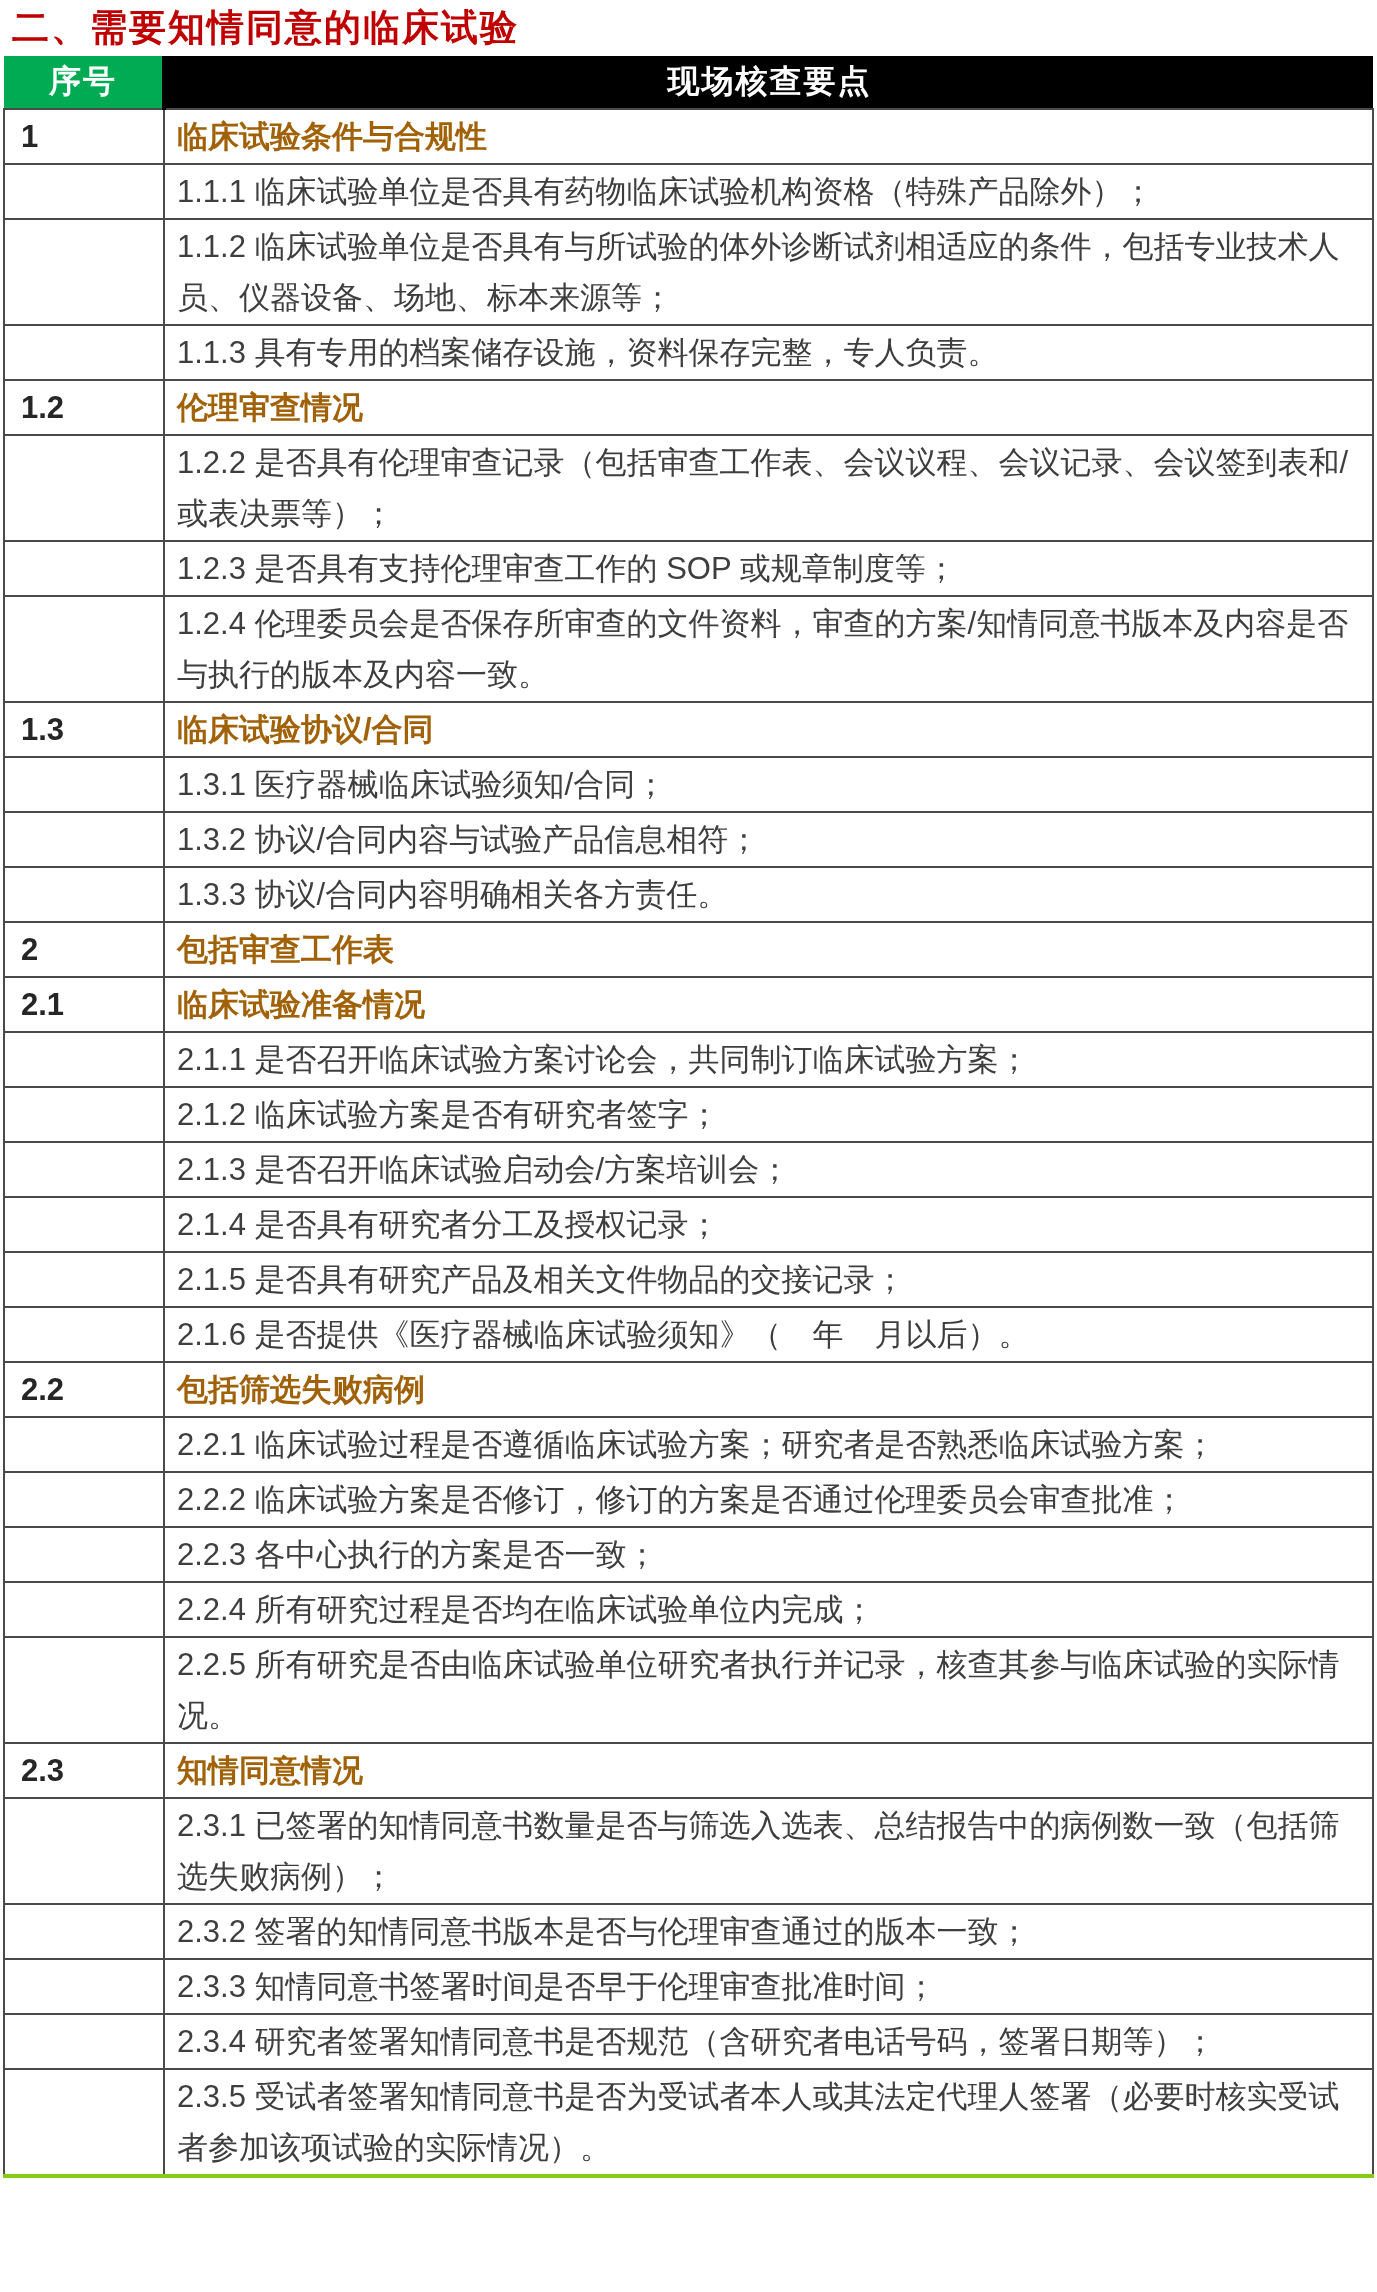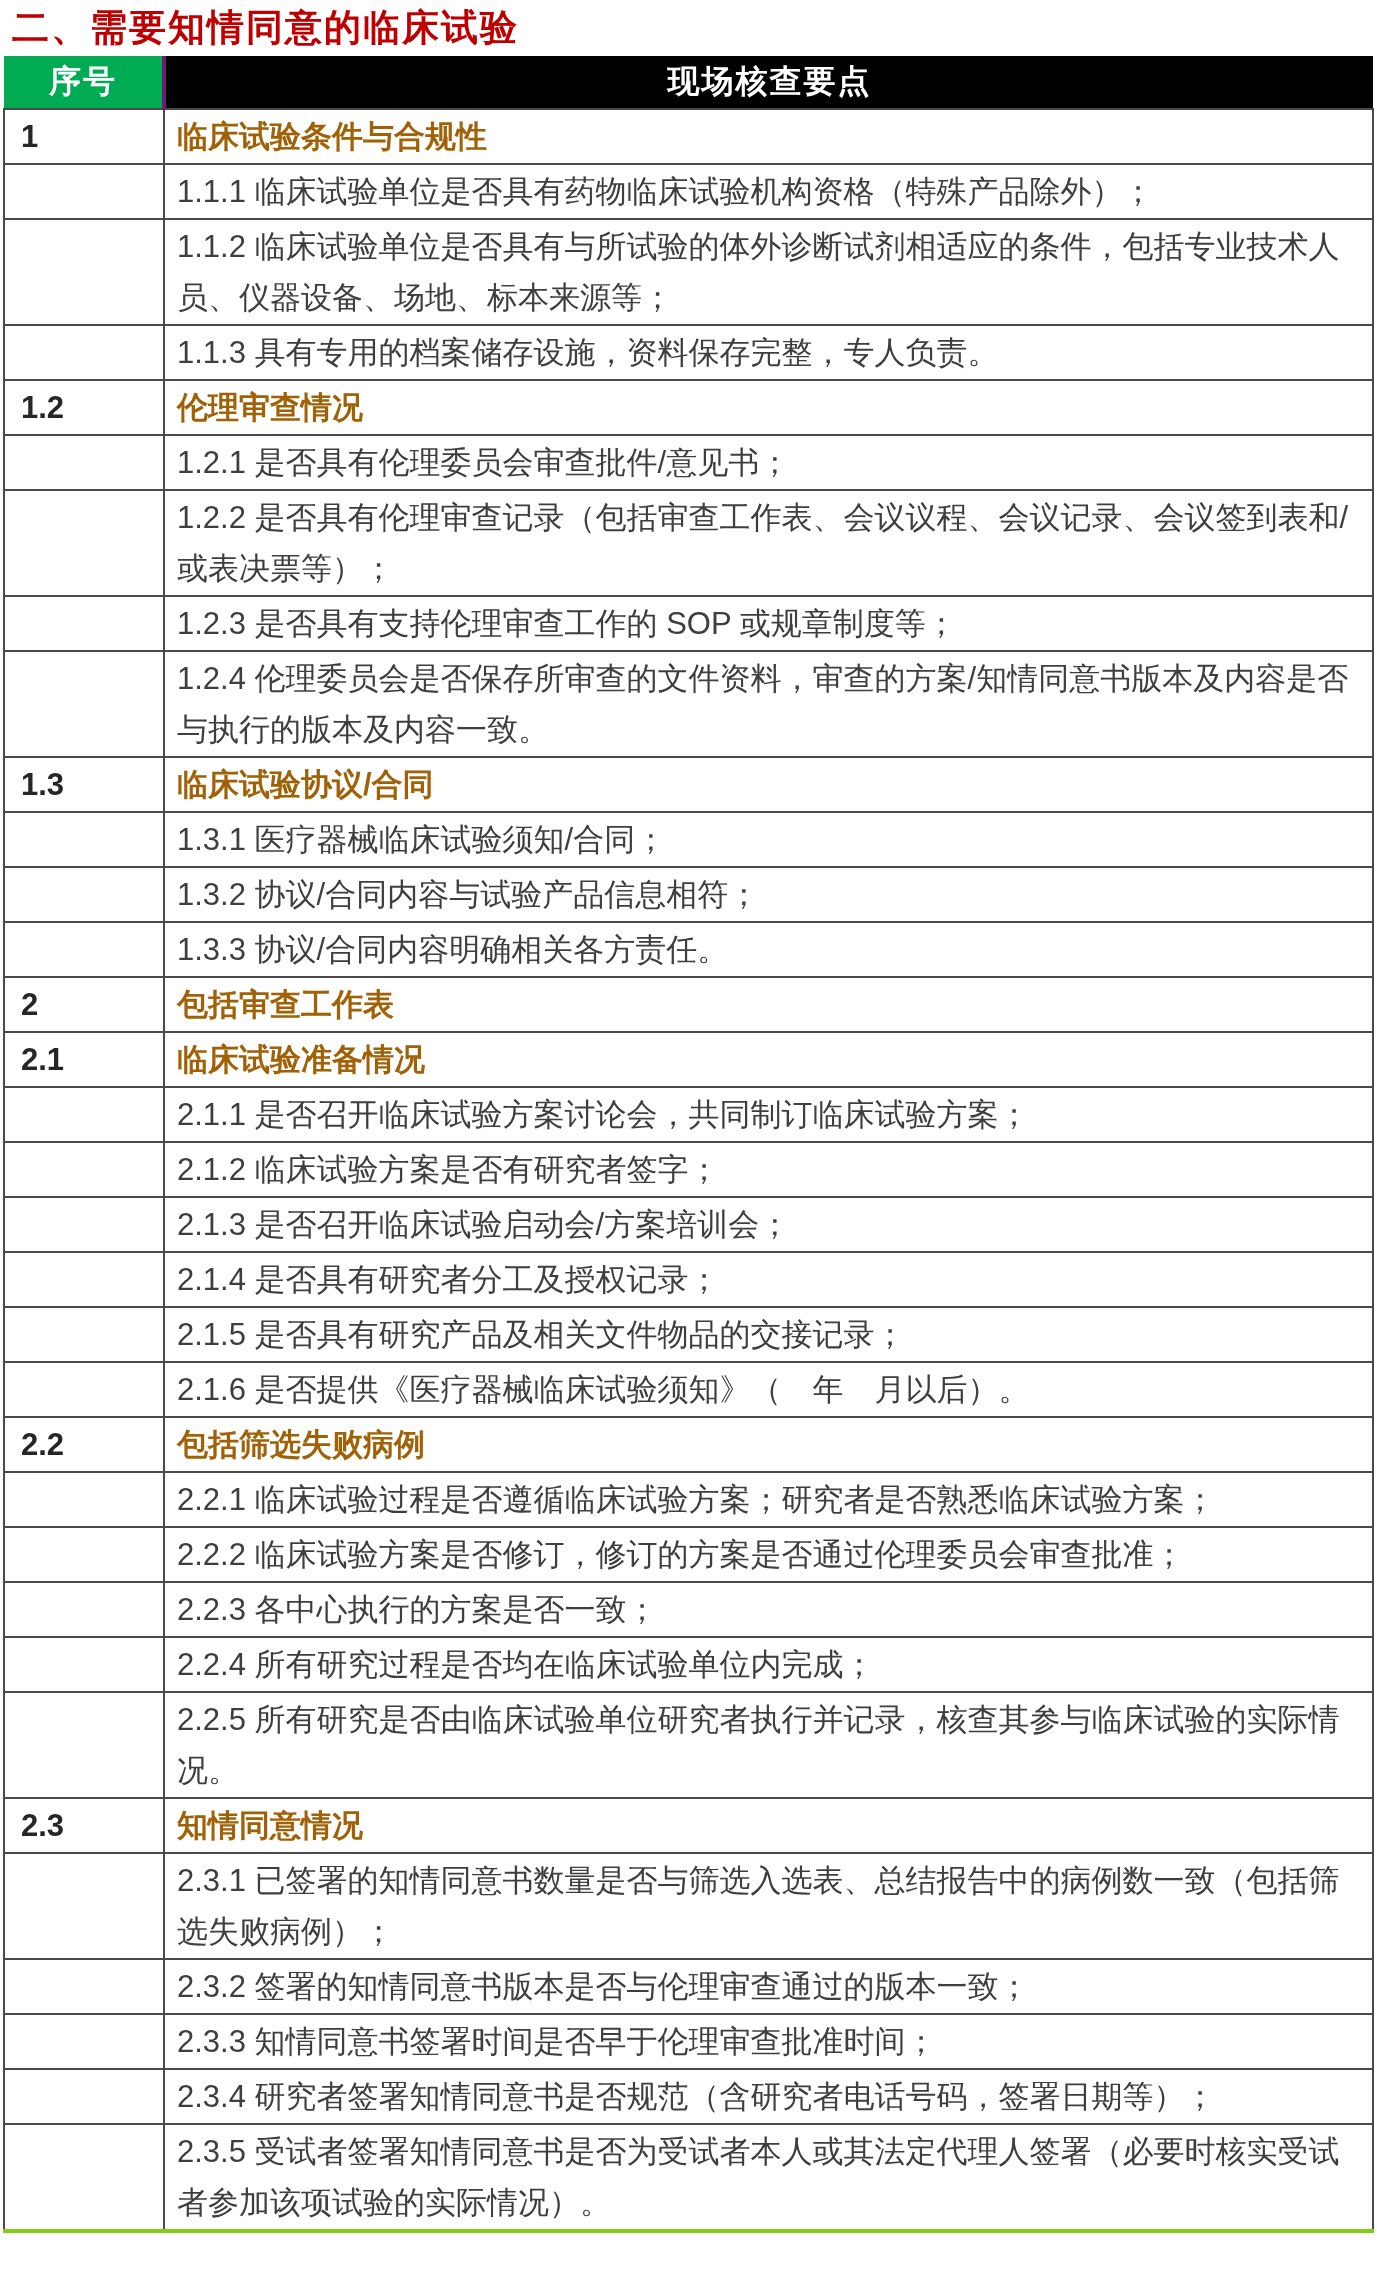--- a/index.html
+++ b/index.html
@@ -26,21 +26,21 @@
     background: #00AB53;
     color: #ffffff;
     font-size: 32px;
     font-weight: bold;
     height: 52px;
     padding: 0;
     border: none;
     text-align: center;
     letter-spacing: 2px;
   }
-  thead th.col-num { border-right: 4px solid #701a75; }
+  thead th.col-num { border-right: 4px solid #000000; }
   tbody td {
     border: 2px solid #4A4A4A;
     font-size: 31px;
     line-height: 51px;
     color: #3E3E3E;
     padding: 1px 12px;
     vertical-align: middle;
     word-break: break-all;
   }
   tbody td.num {
@@ -86,24 +86,20 @@
       <tr>
         <td class="num"></td>
         <td class="content">1.1.3 具有专用的档案储存设施，资料保存完整，专人负责。</td>
       </tr>
       <tr class="section">
         <td class="num">1.2</td>
         <td class="content">伦理审查情况</td>
       </tr>
       <tr>
         <td class="num"></td>
-        <td class="content">1.2.1 是否具有伦理委员会审查批件/意见书；</td>
-      </tr>
-      <tr>
-        <td class="num"></td>
         <td class="content">1.2.2 是否具有伦理审查记录（包括审查工作表、会议议程、会议记录、会议签到表和/或表决票等）；</td>
       </tr>
       <tr>
         <td class="num"></td>
         <td class="content">1.2.3 是否具有支持伦理审查工作的 SOP 或规章制度等；</td>
       </tr>
       <tr>
         <td class="num"></td>
         <td class="content">1.2.4 伦理委员会是否保存所审查的文件资料，审查的方案/知情同意书版本及内容是否与执行的版本及内容一致。</td>
       </tr>

